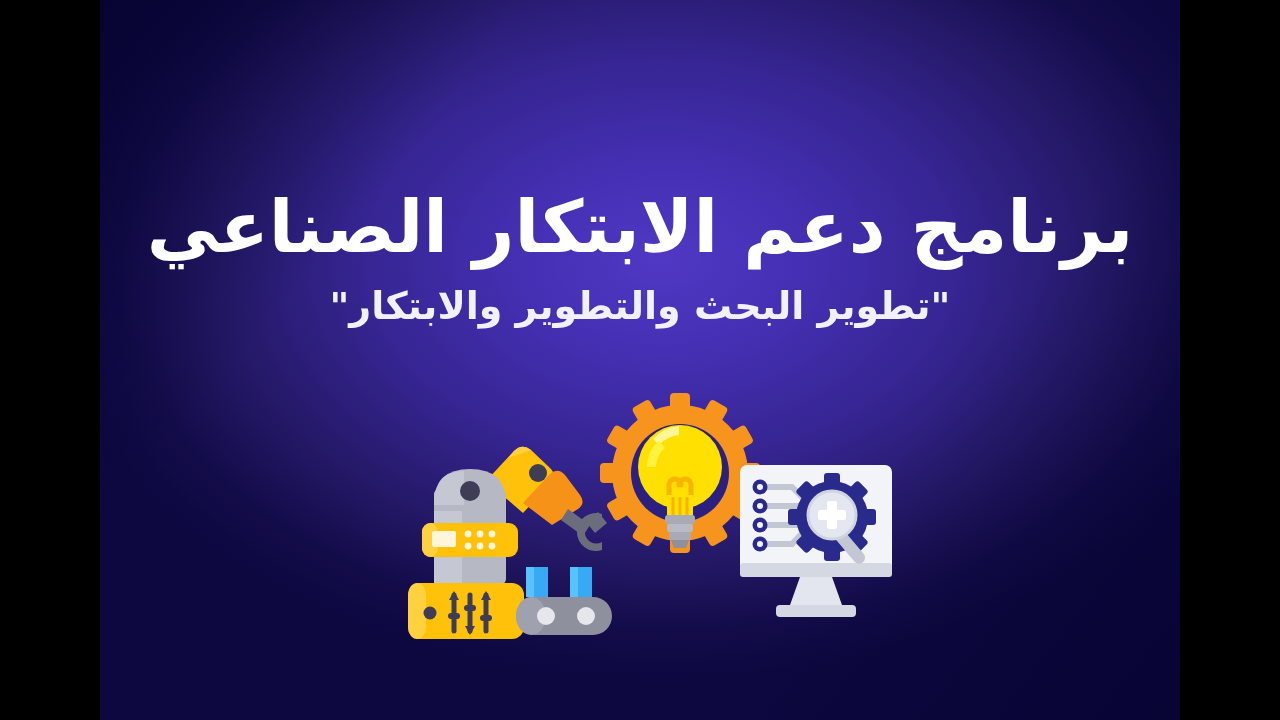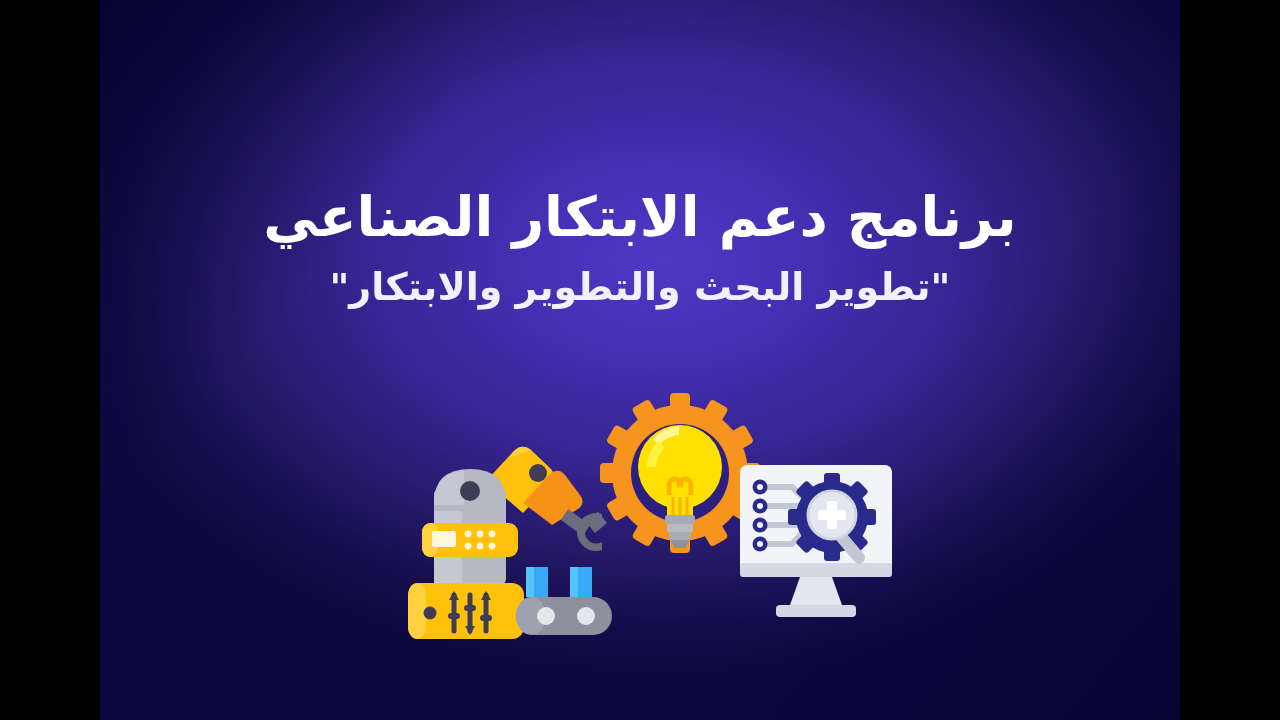--- a/index.html
+++ b/index.html
@@ -70,21 +70,21 @@
     position: absolute;
     left: 0;
     top: 186px;
     width: 1080px;
     text-align: center;
     direction: rtl;
     z-index: 10;
   }
   .title-main {
     font-family: "DejaVu Sans", "Liberation Sans", sans-serif;
-    font-size: 55px;
+    font-size: 72px;
     font-weight: 700;
     color: #ffffff;
     line-height: 1.14;
     letter-spacing: 0px;
     margin: 0;
     white-space: nowrap;
   }
   .title-sub {
     margin: 16px 0 0 0;
     font-family: "DejaVu Sans", "Liberation Sans", sans-serif;

